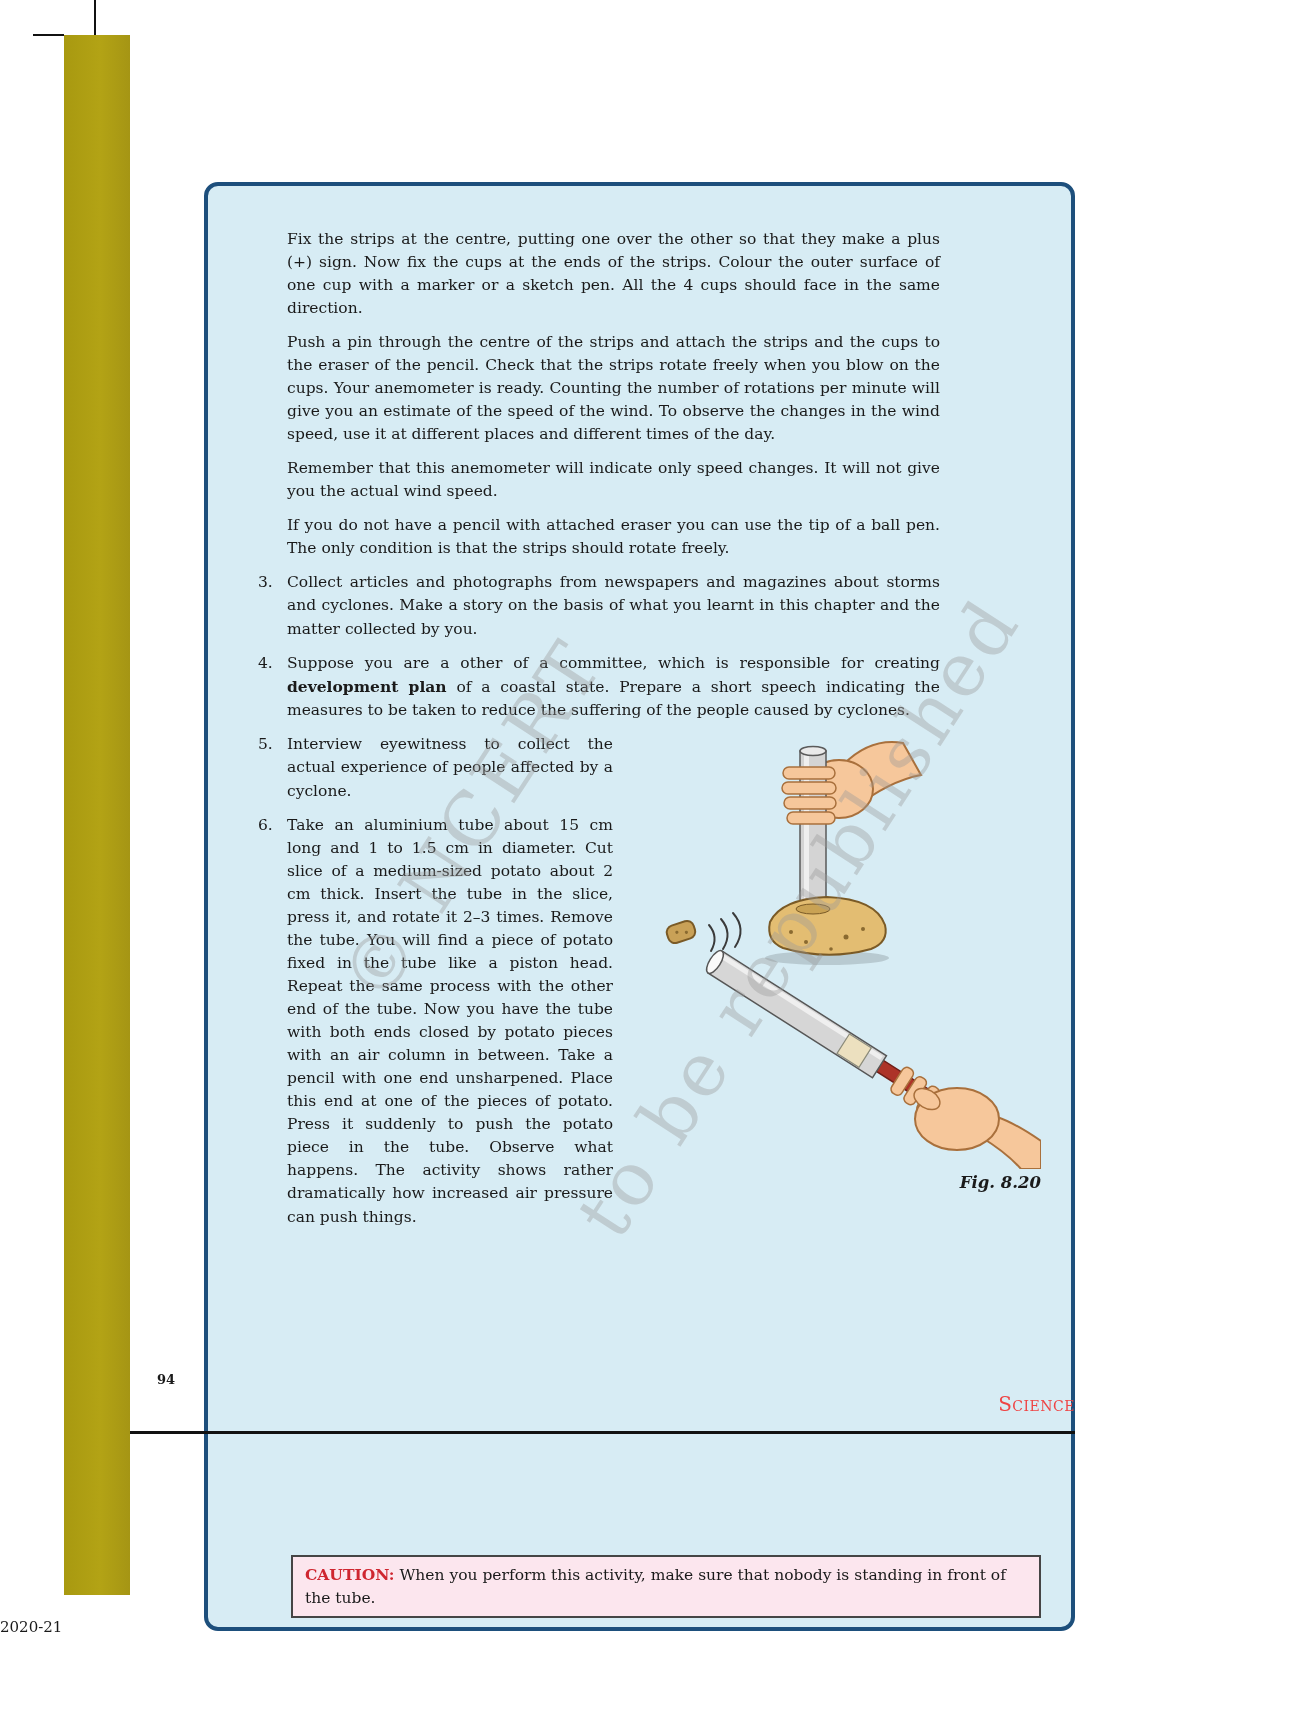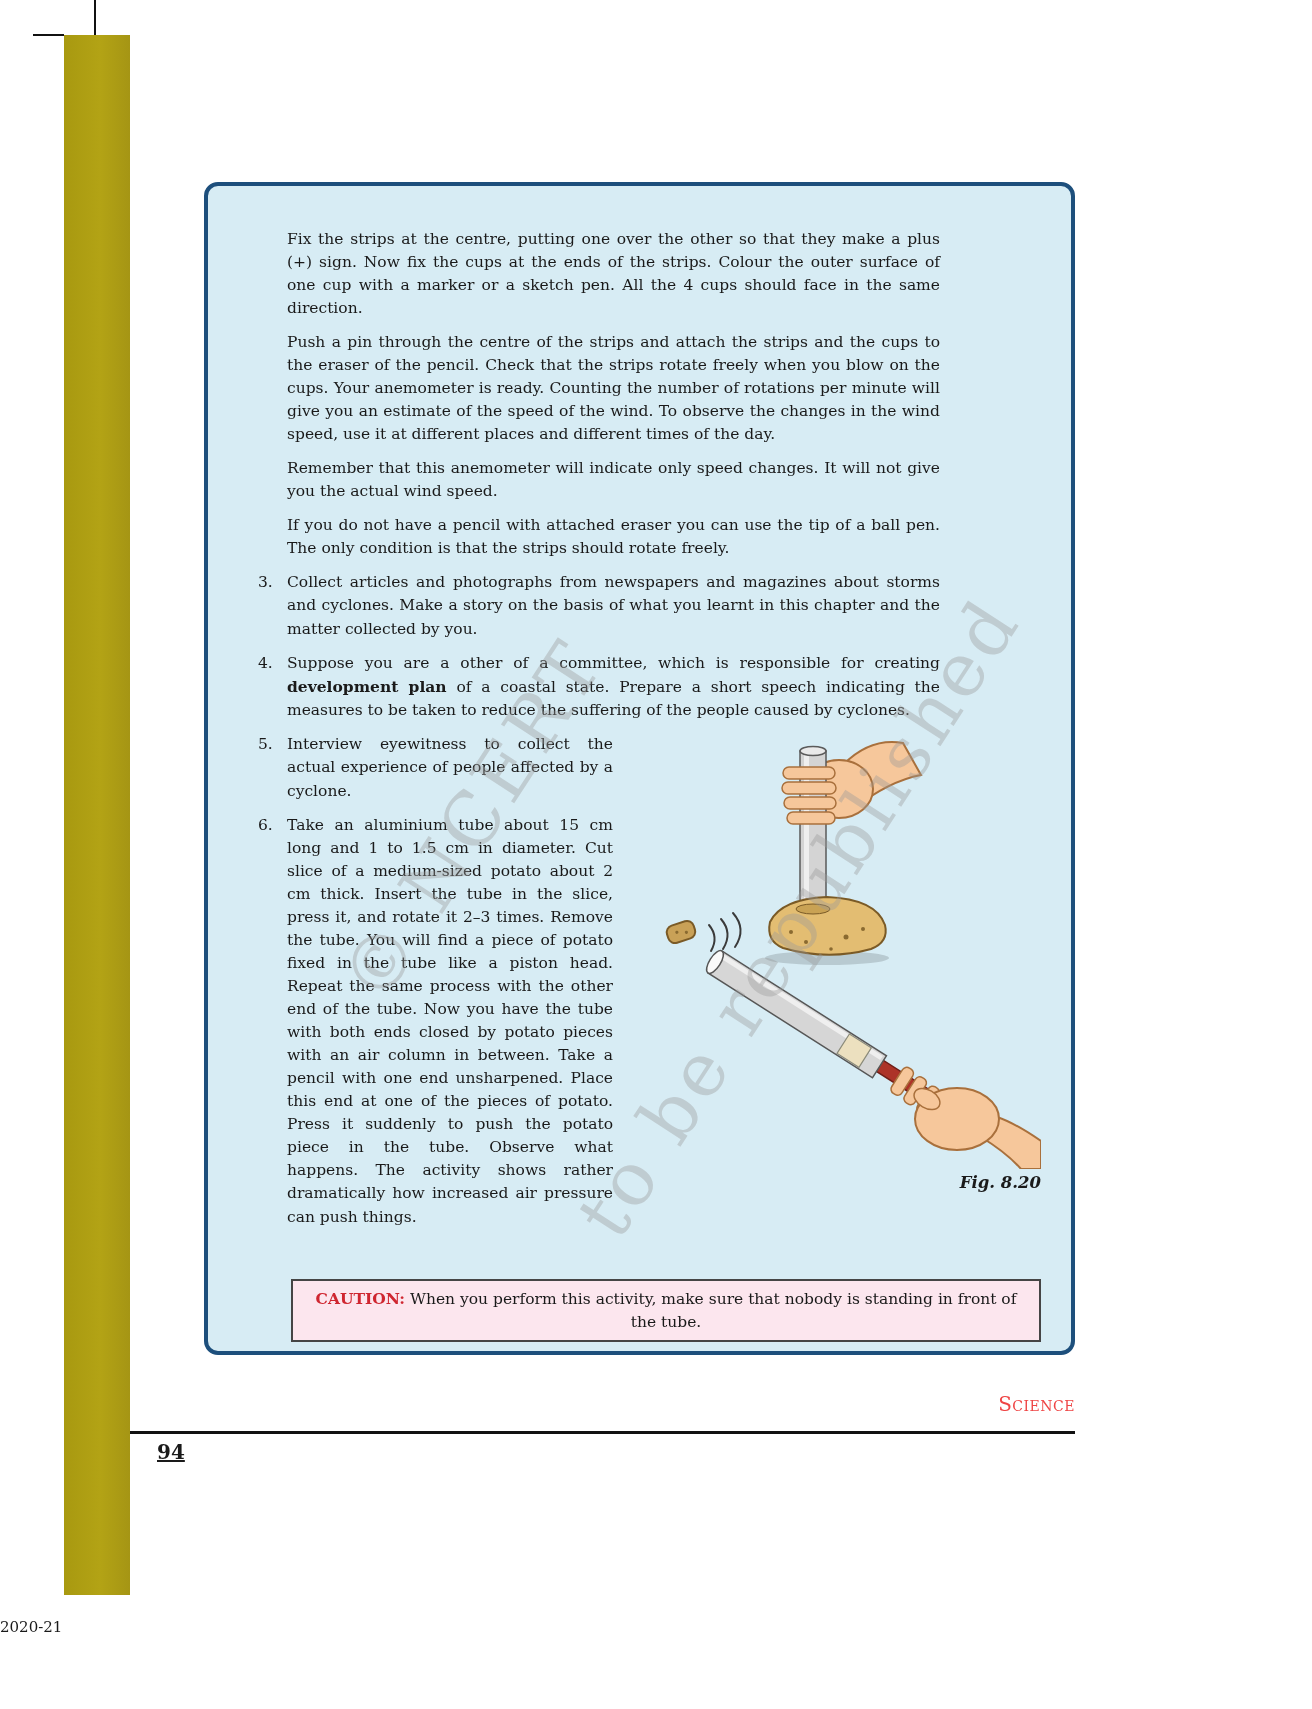--- a/index.html
+++ b/index.html
@@ -19,21 +19,21 @@
   
   .olive-bar {
     position: absolute; left: 64px; top: 35px;
     width: 66px; height: 1560px;
     background: linear-gradient(90deg, #a89910 0%, #b3a315 55%, #a59514 100%);
   }
 
   
   .content-box {
     position: absolute; left: 204px; top: 182px;
-    width: 871px; height: 1173px;
+    width: 871px; height: 1449px;
     box-sizing: border-box;
     background: #d7ecf4;
     border: 4px solid #1d4f7c;
     border-radius: 14px;
     overflow: hidden;
   }
   .box-content {
     padding: 42px 131px 0 79px;
     font-size: 15.5px;
     line-height: 23px;
@@ -61,21 +61,21 @@
 
   .caution {
     position: absolute;
     left: 83px; right: 30px; bottom: 9px;
     box-sizing: border-box;
     background: #fce6ee;
     border: 2px solid #454545;
     padding: 6px 12px;
     font-size: 15.5px;
     line-height: 23px;
-    text-align: center;
+    text-align: left;
   }
   .caution-label { color: #cf2630; font-weight: bold; }
 
   
   .wm {
     position: absolute;
     transform: rotate(-57deg);
     transform-origin: 0 50%;
     color: #9a9a9a;
     opacity: 0.38;
@@ -83,21 +83,21 @@
     letter-spacing: 5px;
     white-space: nowrap;
     pointer-events: none;
     z-index: 4;
   }
   .wm1 { left: 360px; top: 950px; }
   .wm2 { left: 596px; top: 1186px; }
 
   
   .footer-rule { position: absolute; left: 130px; top: 1431px; width: 945px; height: 2.5px; background: #111; }
-  .page-number { position: absolute; left: 157px; top: 1440px; font-size: 20px; font-weight: bold; text-decoration: underline; }
+  .page-number { position: absolute; left: 157px; top: 1372px; font-size: 13px; font-weight: bold; }
   .footer-book {
     position: absolute; left: 930px; top: 1392px; width: 145px;
     text-align: right;
     color: #ef4444;
     font-variant: small-caps;
     font-size: 20px;
     letter-spacing: 0.5px;
   }
   .print-year { position: absolute; left: 0; right: 0; top: 1618px; text-align: left; font-size: 15px; }
 </style>

